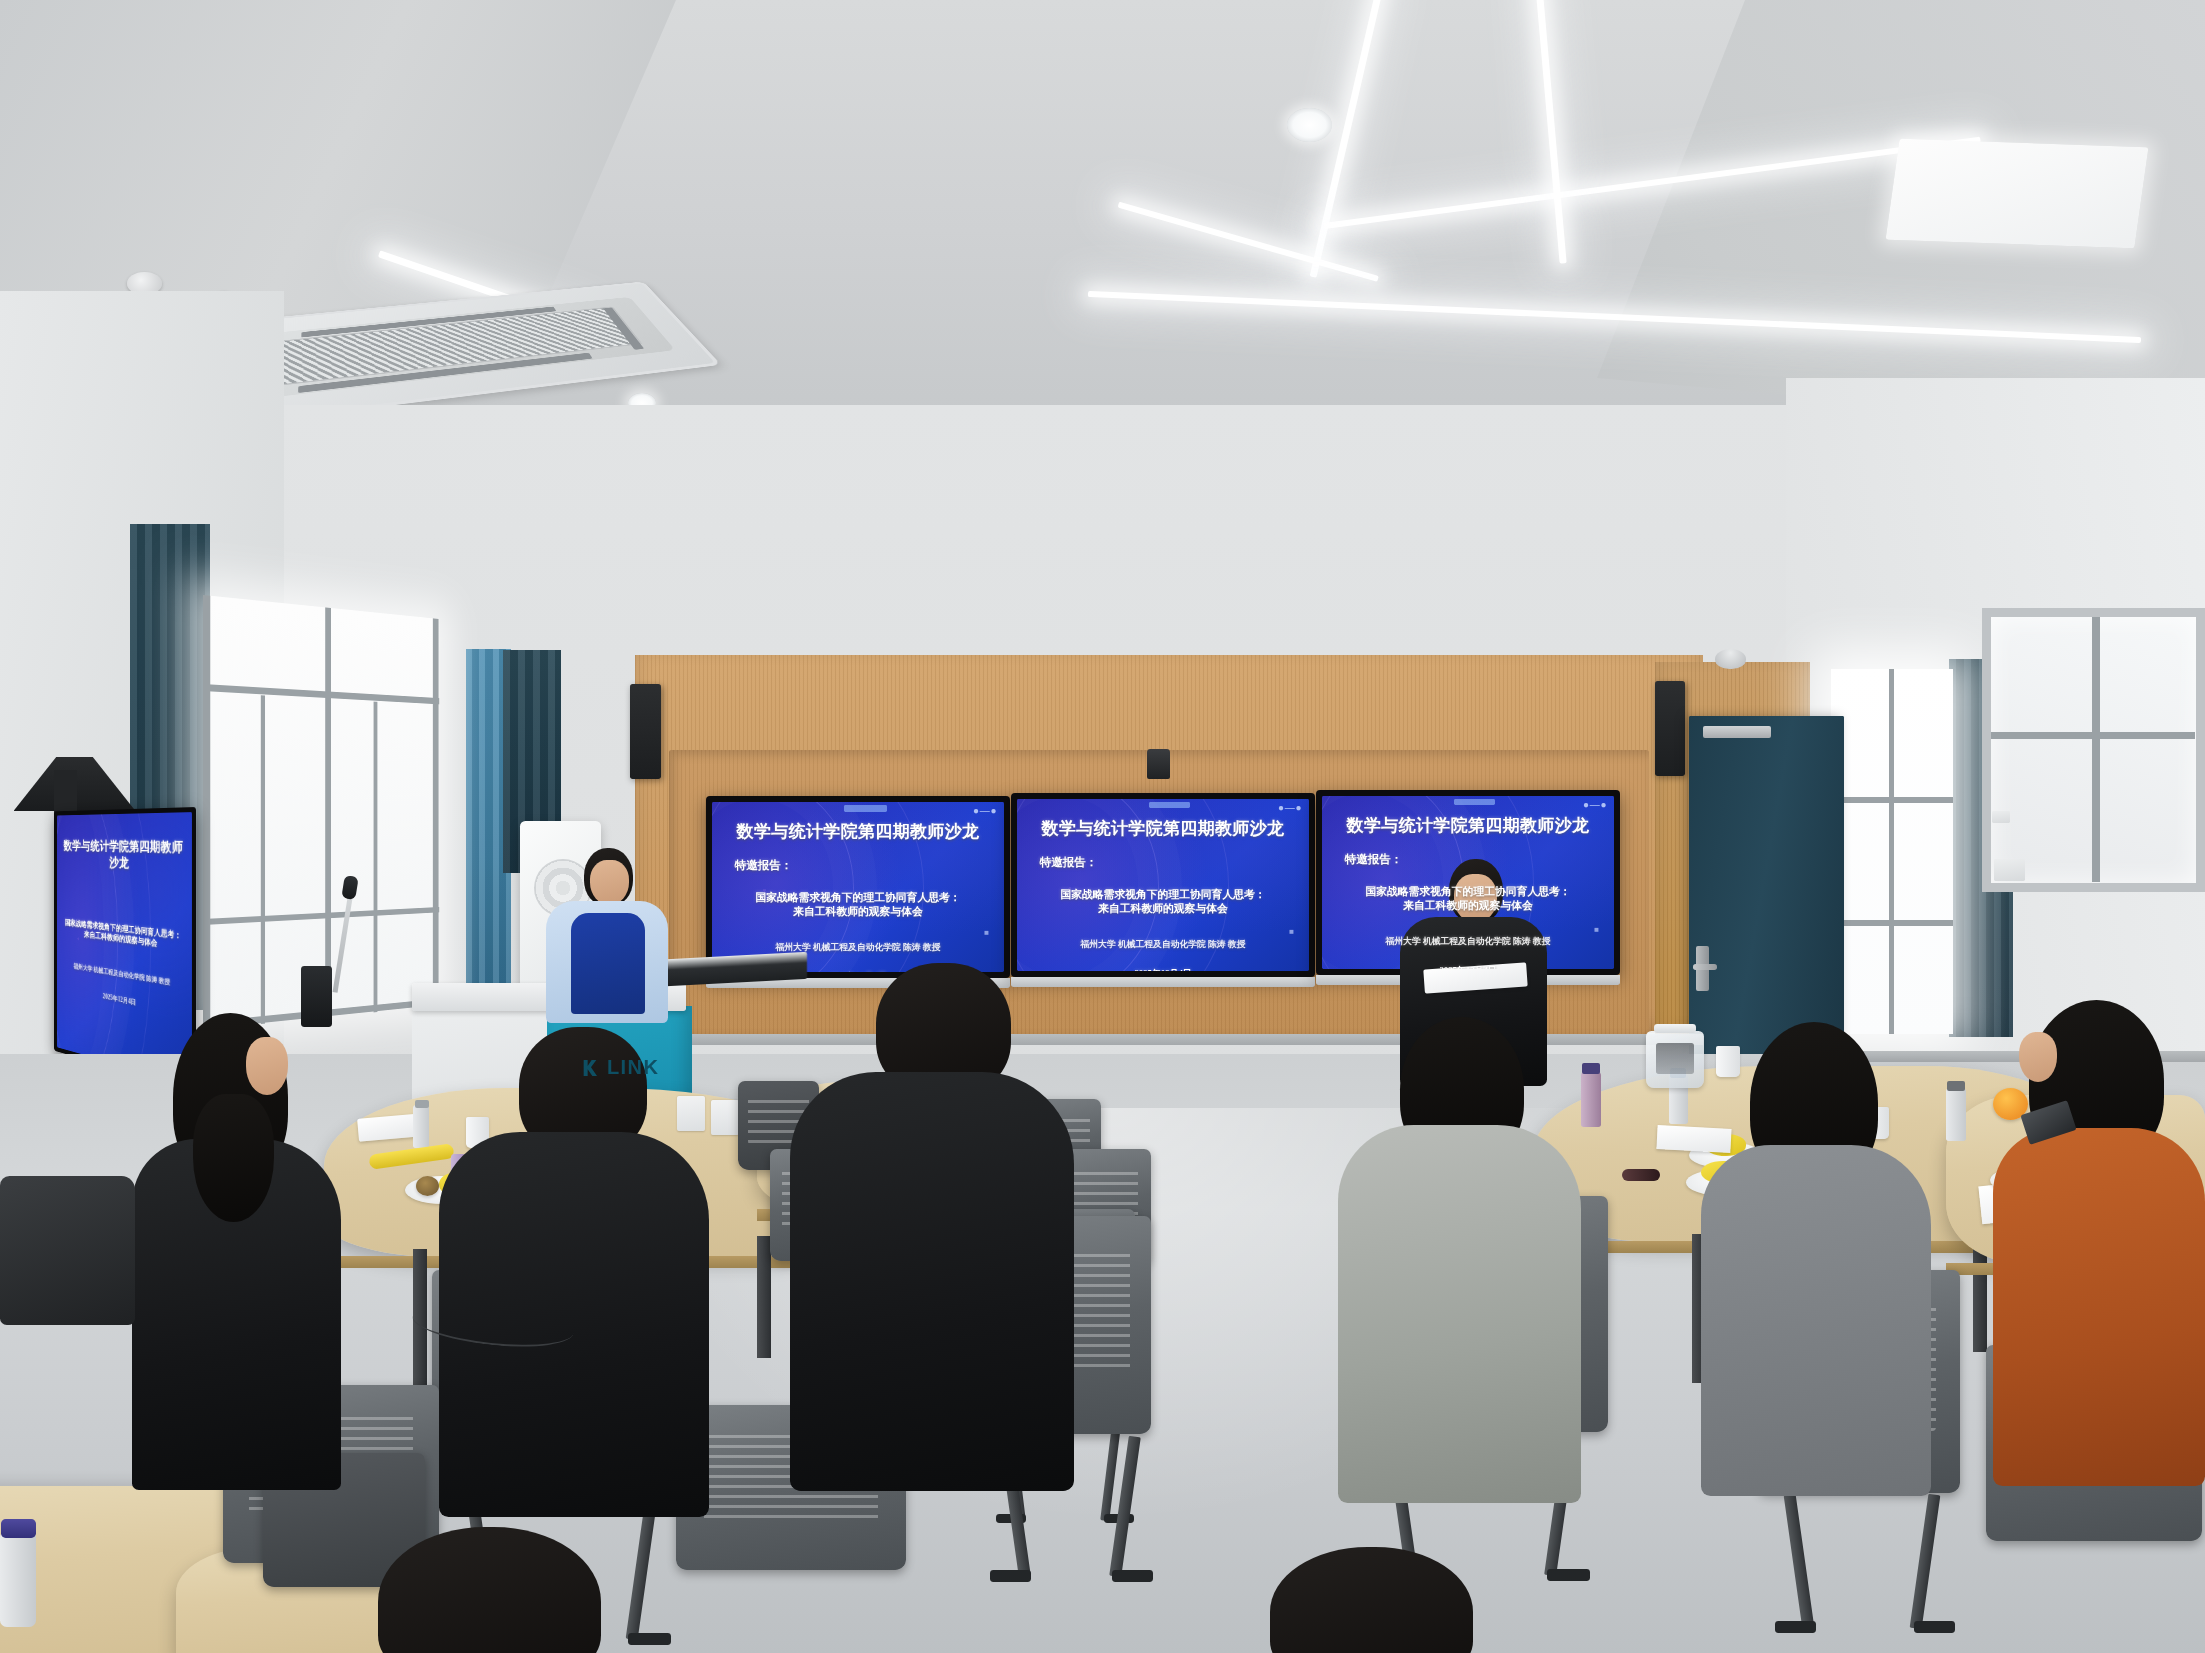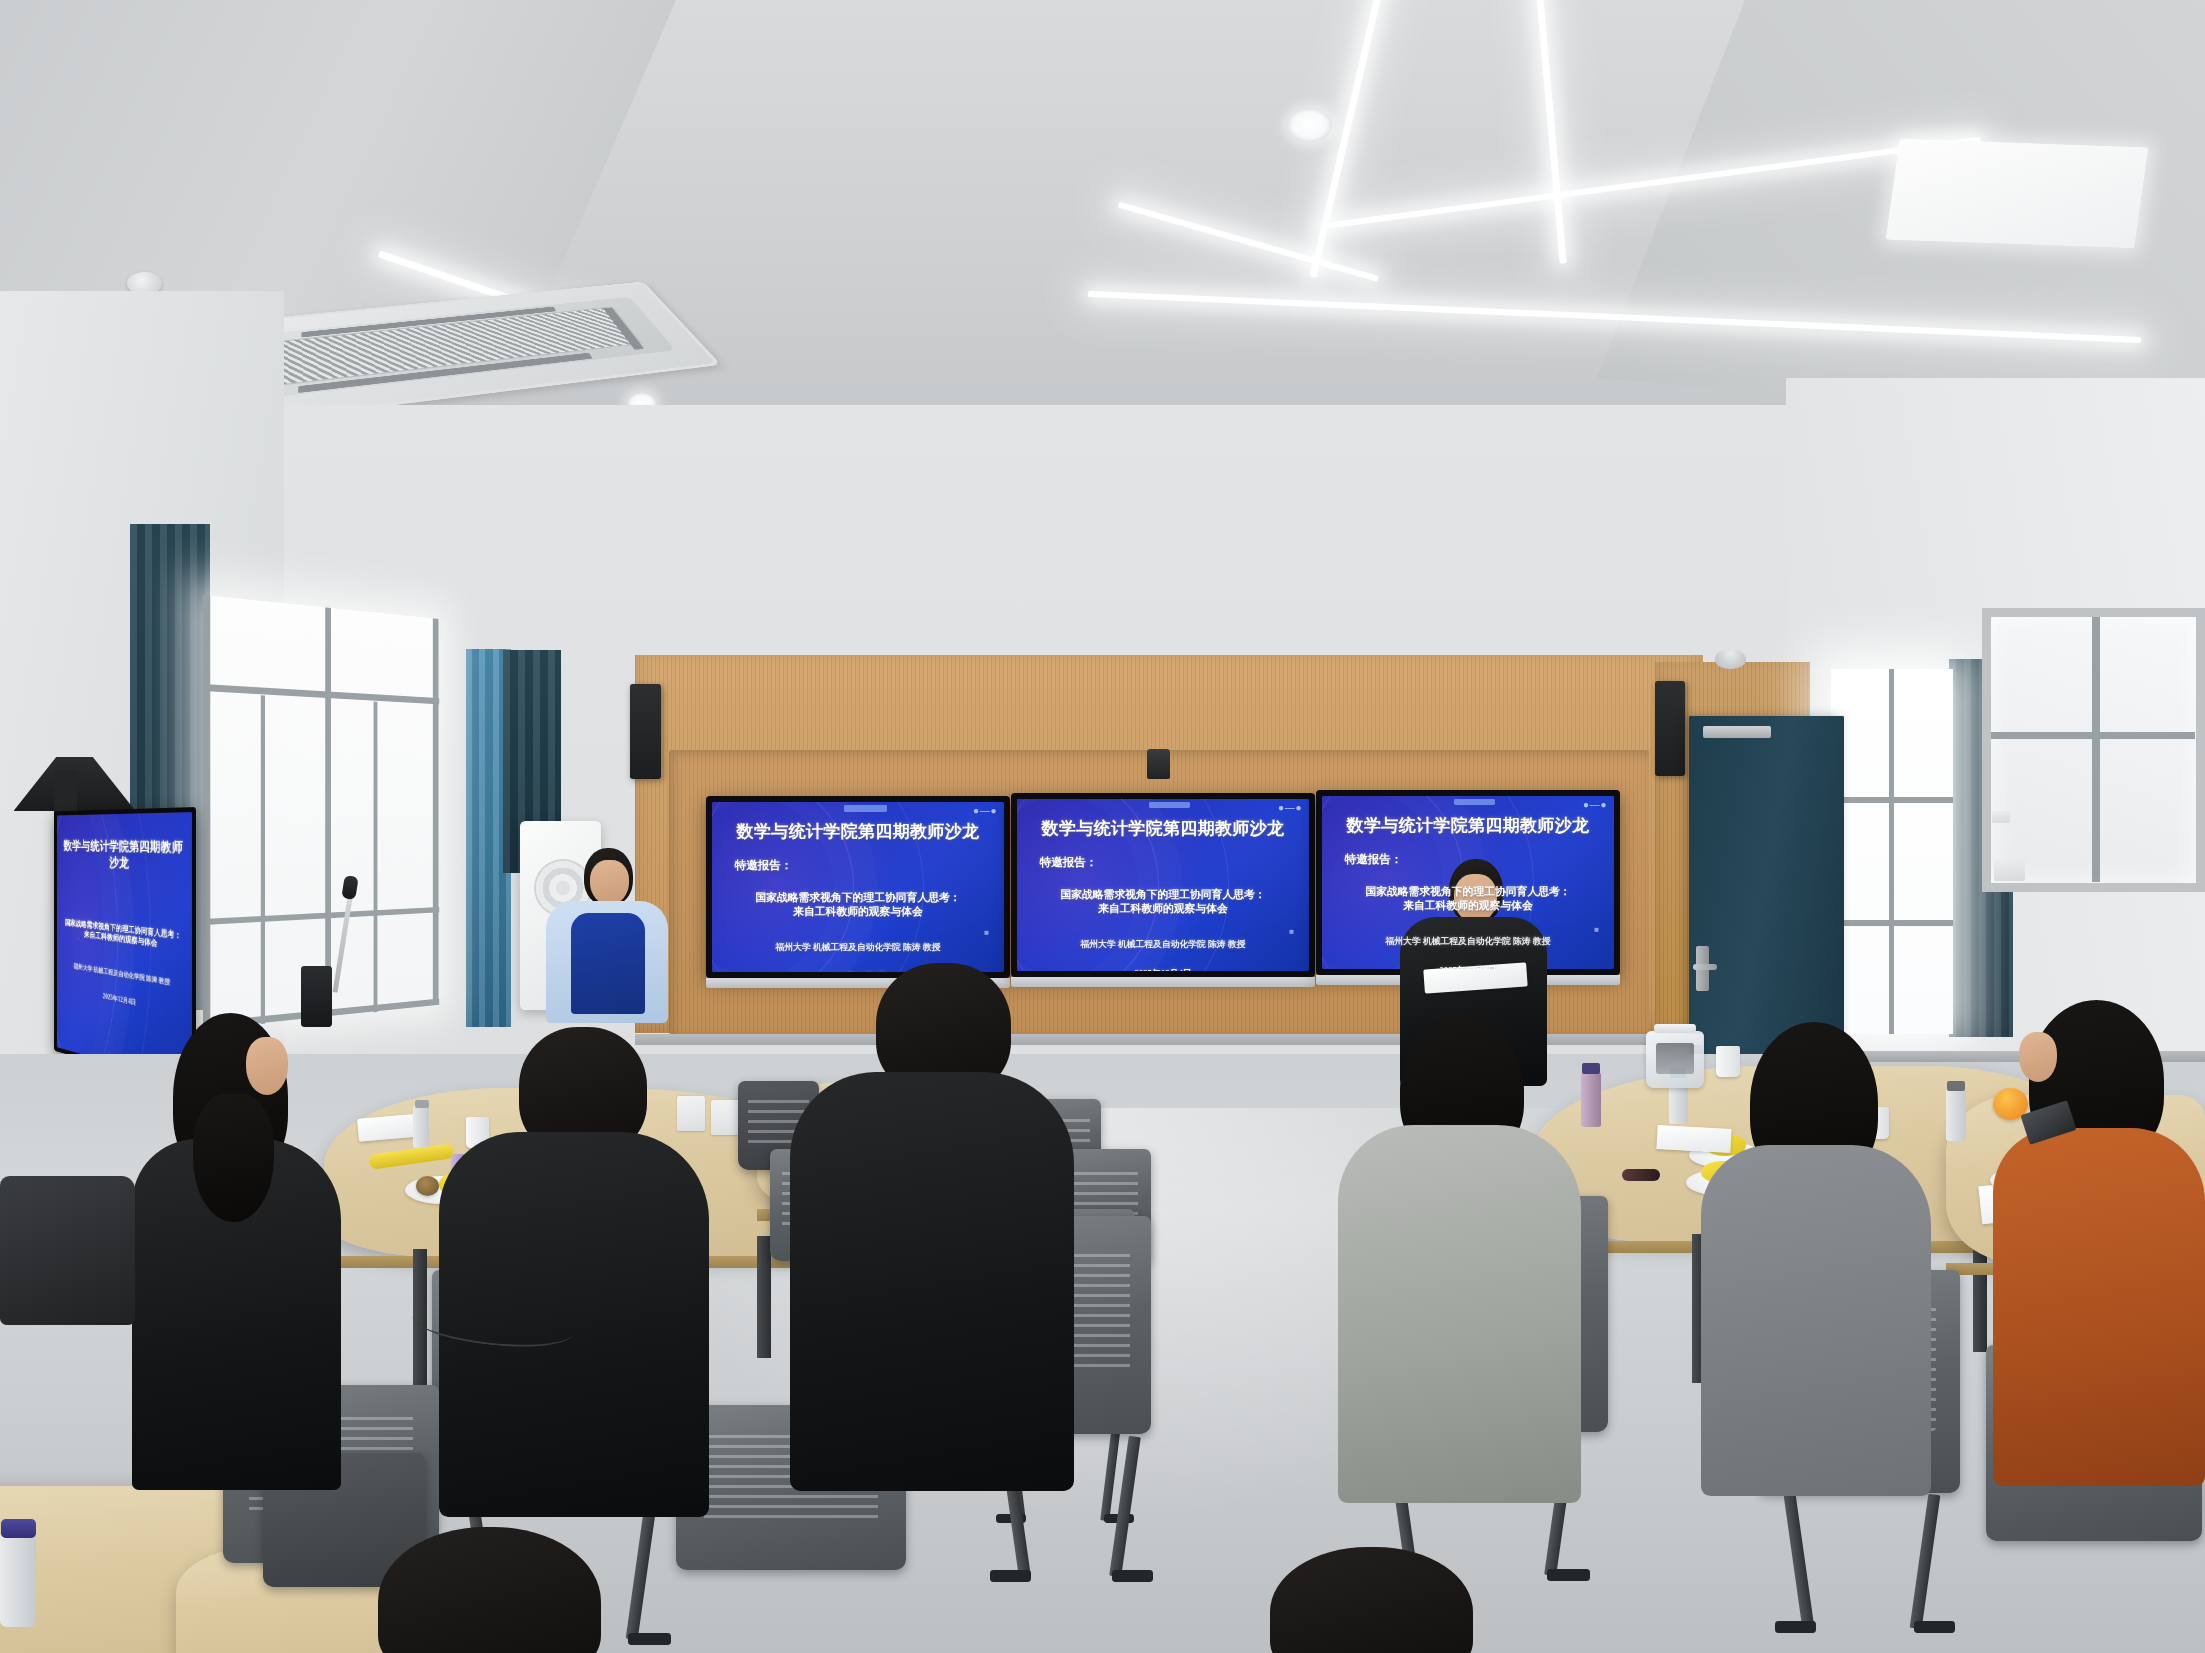--- a/index.html
+++ b/index.html
@@ -626,20 +626,34 @@
     </div>
   </div>
 
   <div class="floor"></div>
   <div class="floor-sheen"></div>
   <div class="baseboard" style="left:635px;top:1034px;width:1068px;"></div>
   <div class="baseboard" style="left:1844px;top:1051px;width:361px;"></div>
 
   <div class="air-purifier"></div>
 
+  <div class="podium">
+    <div class="podium-side"></div>
+    <div class="podium-body"></div>
+    <div class="podium-top"></div>
+    <div class="podium-desk"></div>
+    <div class="podium-logo">
+      <span class="logo-mark">
+        <svg width="20" height="20" viewBox="0 0 30 30">
+          <path d="M4 3 L10 3 L10 12 L16 3 L23 3 L15 14 L24 27 L17 27 L10 17 L10 27 L4 27 Z" fill="#0e4f63"></path>
+        </svg>
+      </span>
+      <span>LINK</span>
+    </div>
+  </div>
 
   <div class="mic"></div>
   <div class="mic-head"></div>
   <div class="mic-base"></div>
 
   <div class="person" style="left:541px;top:848px;width:128px;height:176px;">
     <div class="head" style="left:43px;top:0;width:49px;height:58px;"></div>
     <div class="face" style="left:49px;top:12px;width:39px;height:45px;"></div>
     <div class="torso shirt" style="left:5.4px;top:53px;width:122px;height:122px;border-radius:28px 28px 5.4px 5.4px;"></div>
     <div class="torso vest" style="left:30px;top:65px;width:74px;height:101px;border-radius:17.6px 17.6px 4px 4px;"></div>

